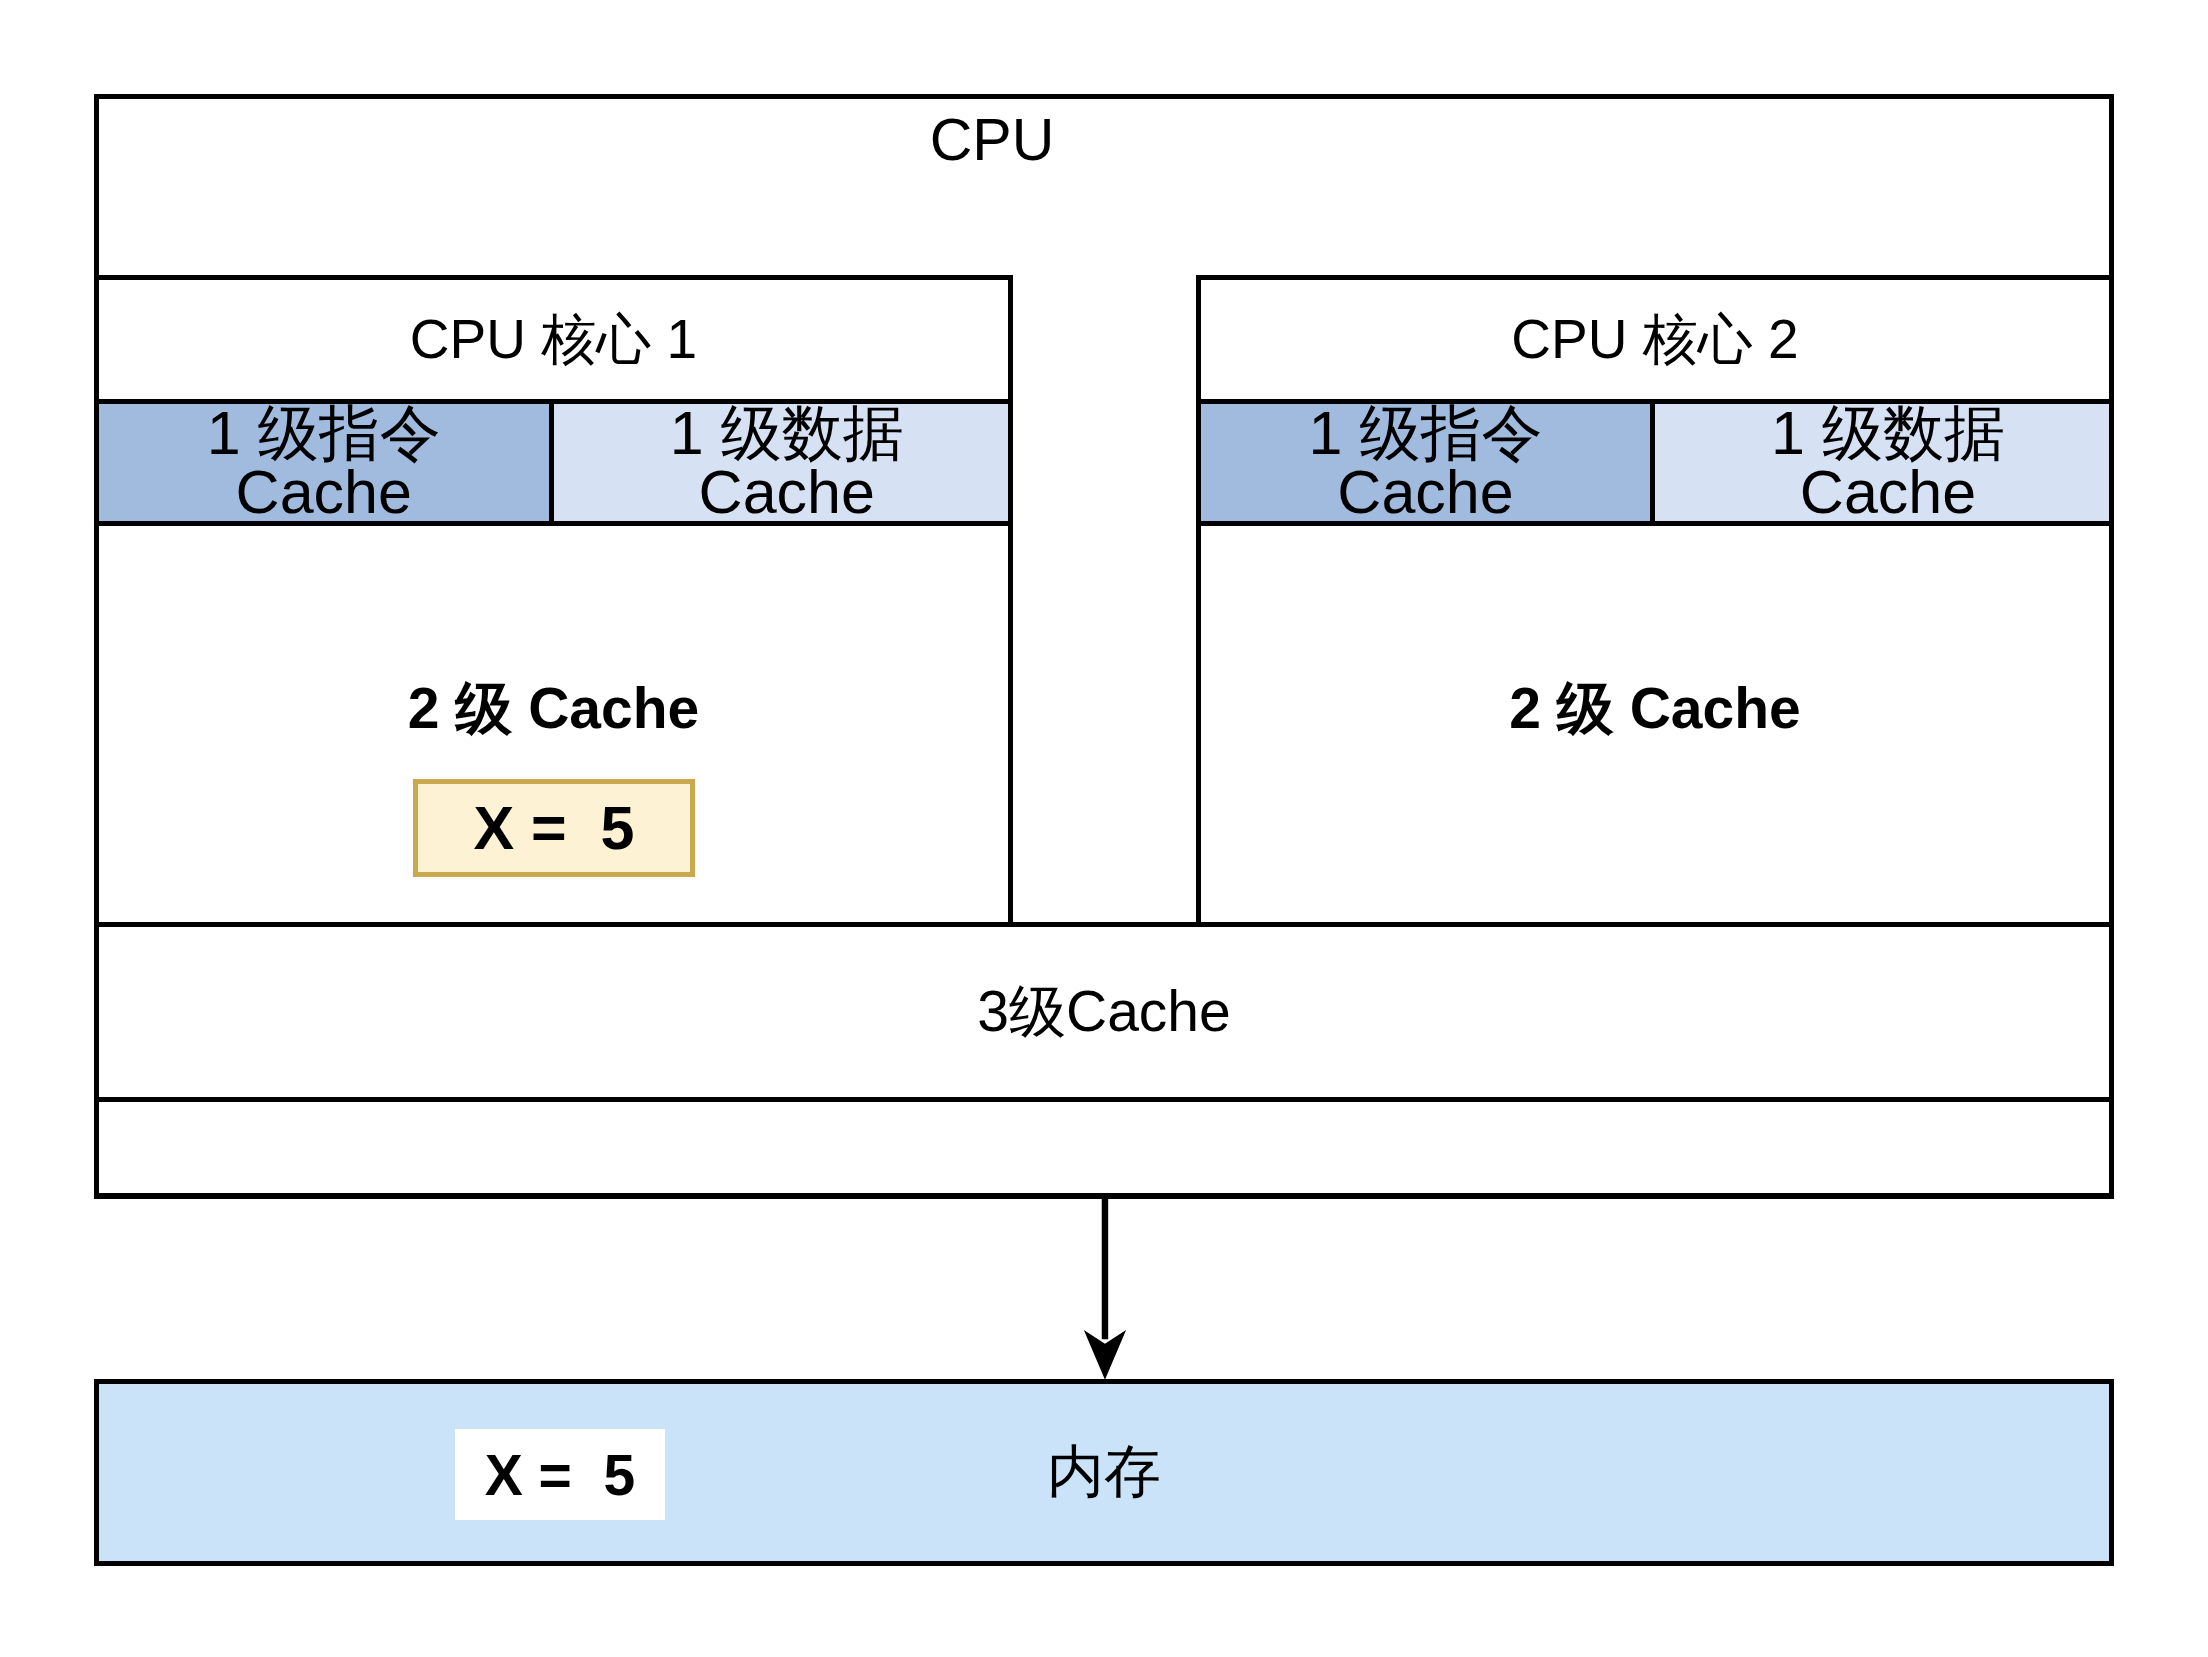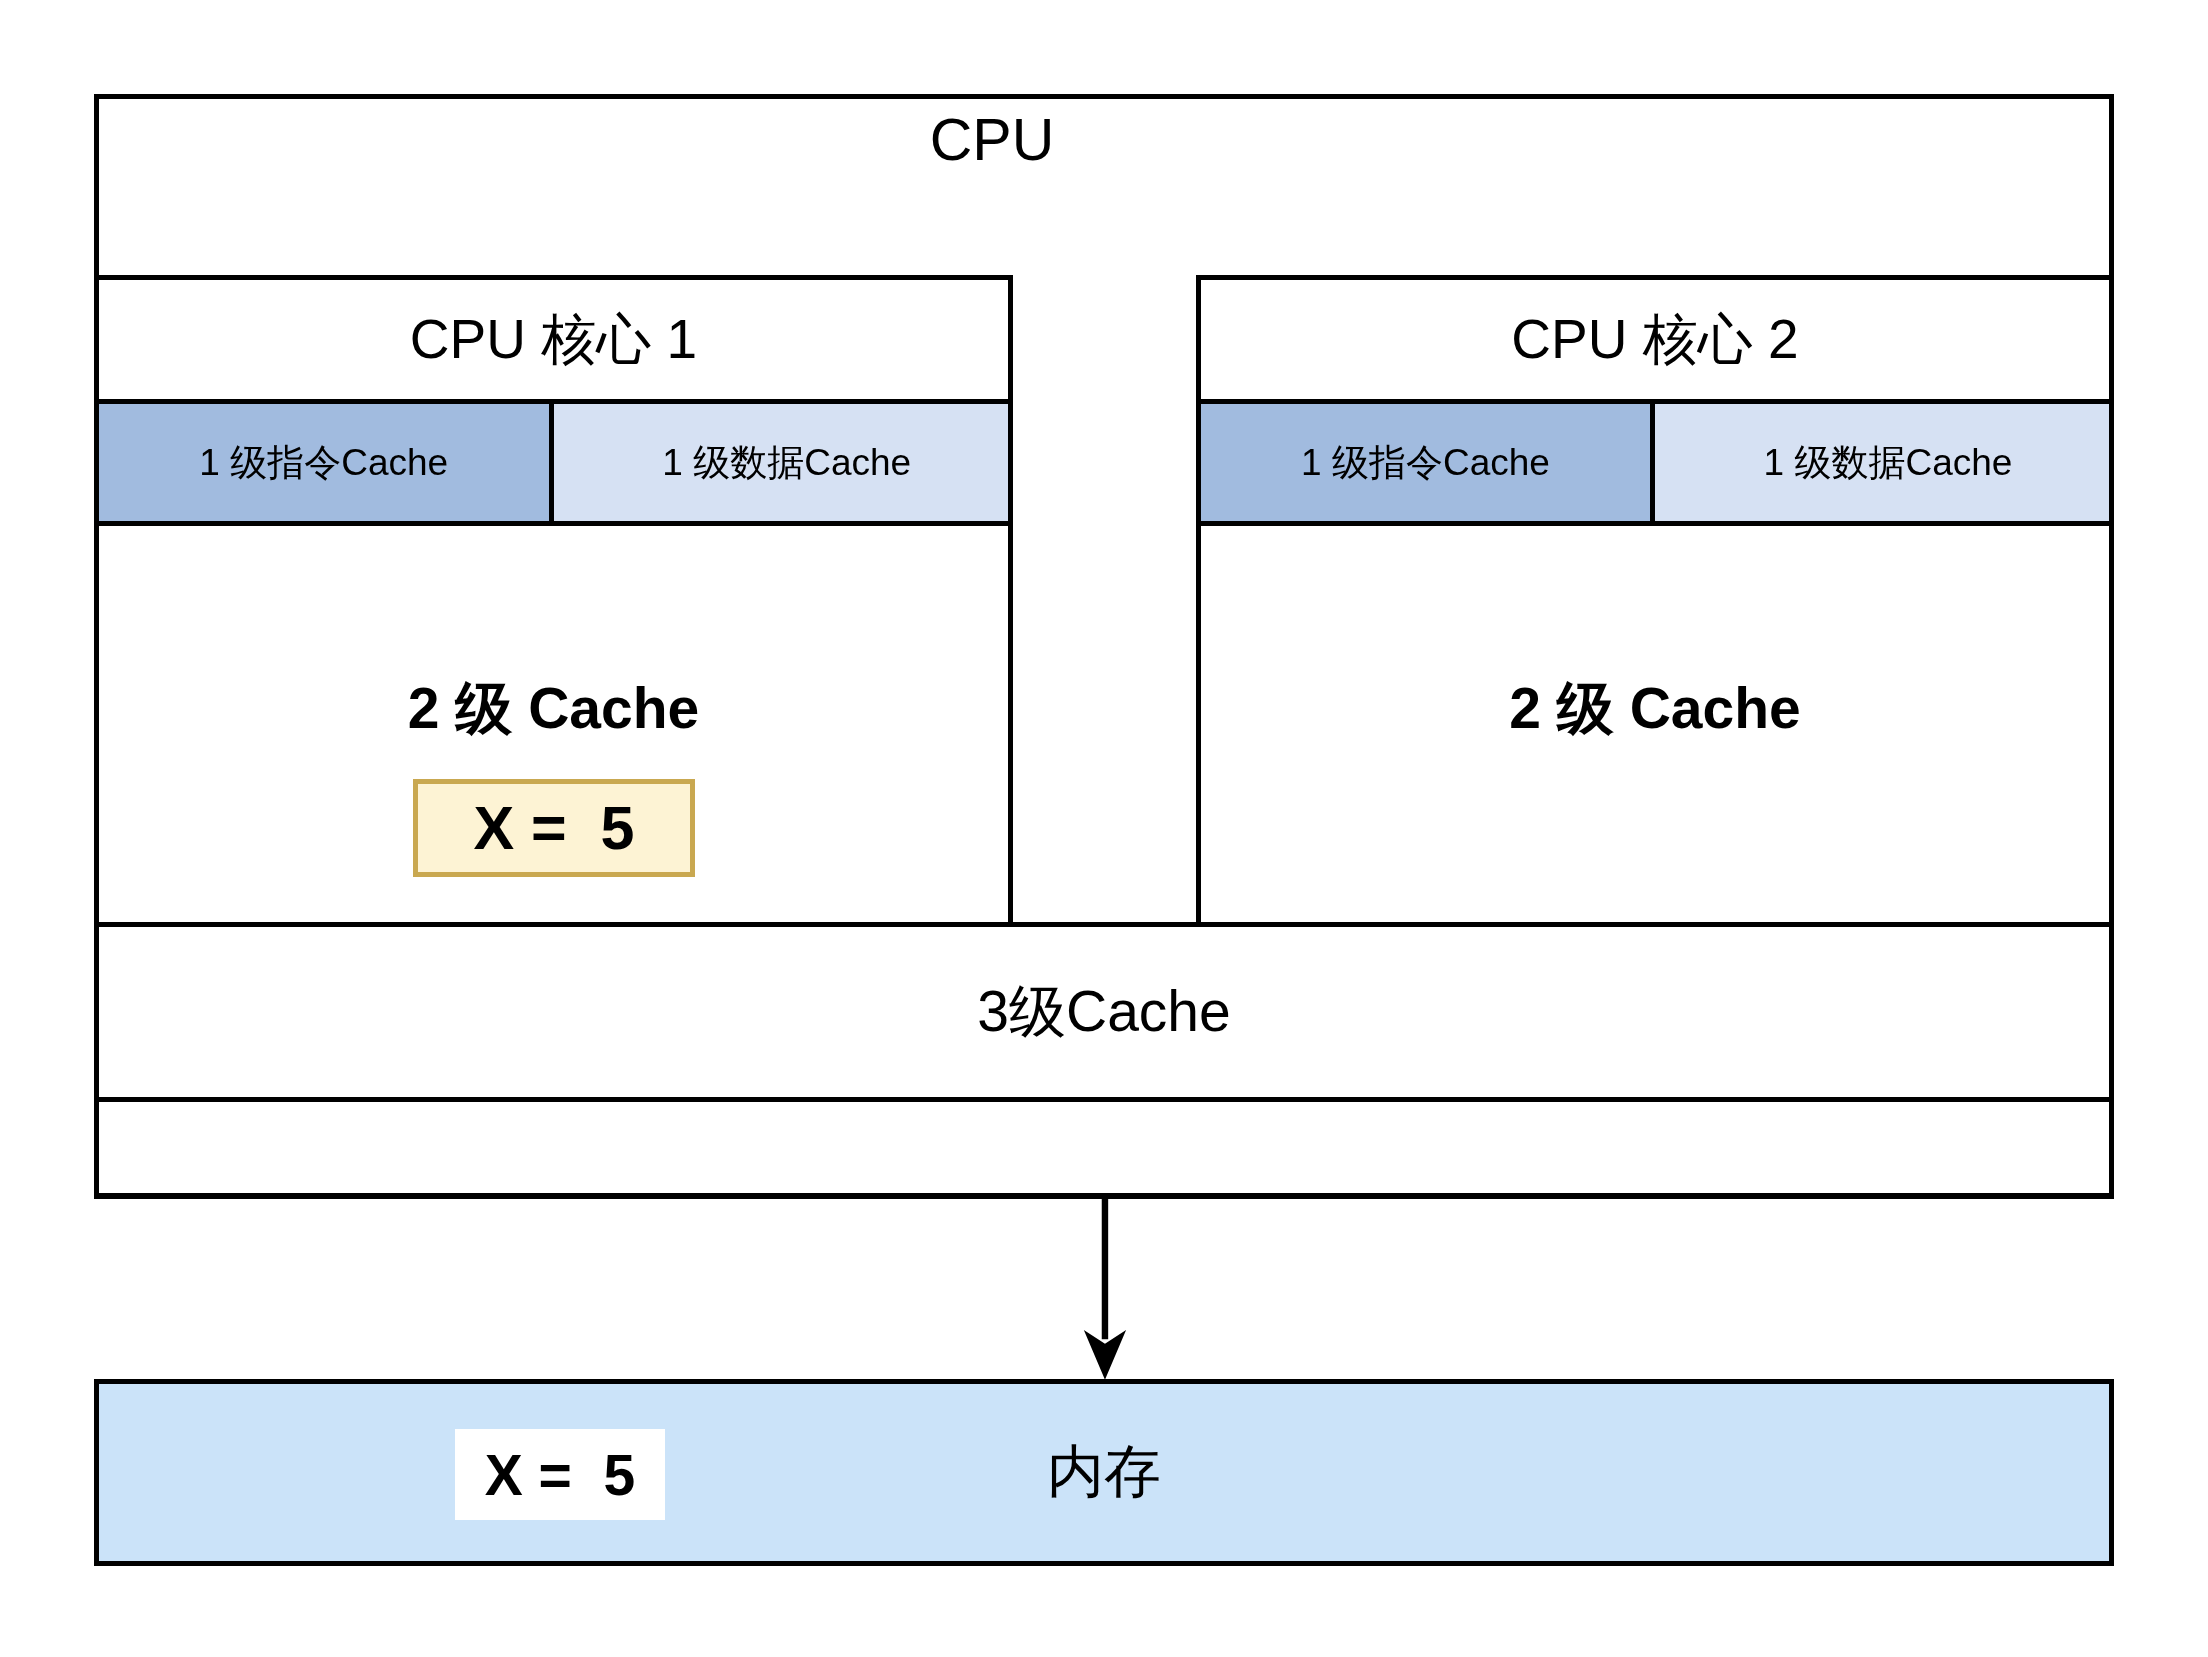--- a/index.html
+++ b/index.html
@@ -8,22 +8,22 @@
     font-family:"Liberation Sans","DejaVu Sans",sans-serif;color:#000;
   }
   .abs{position:absolute;box-sizing:border-box;}
   .box{border:5.5px solid #000;background:#fff;}
   .label{white-space:pre;}
   .center-h{text-align:center;}
   .flex-center{display:flex;align-items:center;justify-content:center;}
   .cpu-title{font-size:59px;line-height:64px;}
   .core-title{font-size:55px;}
   .l1-cell{
-    font-size:37px;line-height:59px;text-align:center;
-    display:flex;flex-direction:row;align-items:center;justify-content:center;
+    font-size:61px;line-height:59px;text-align:center;
+    display:flex;flex-direction:column;align-items:center;justify-content:center;
     border:5.5px solid #000;box-sizing:border-box;
   }
   .l1-instr{background:#a1bbdf;}
   .l1-data{background:#d6e1f3;border-left:none;padding-left:12px;}
   .l2-label{font-size:57px;line-height:61px;font-weight:bold;}
   .l3-label{font-size:57px;text-align:right;}
   .hl-box{
     background:#fdf3d4;border:5.5px solid #c9a850;
     font-size:61px;font-weight:bold;white-space:pre;
   }

